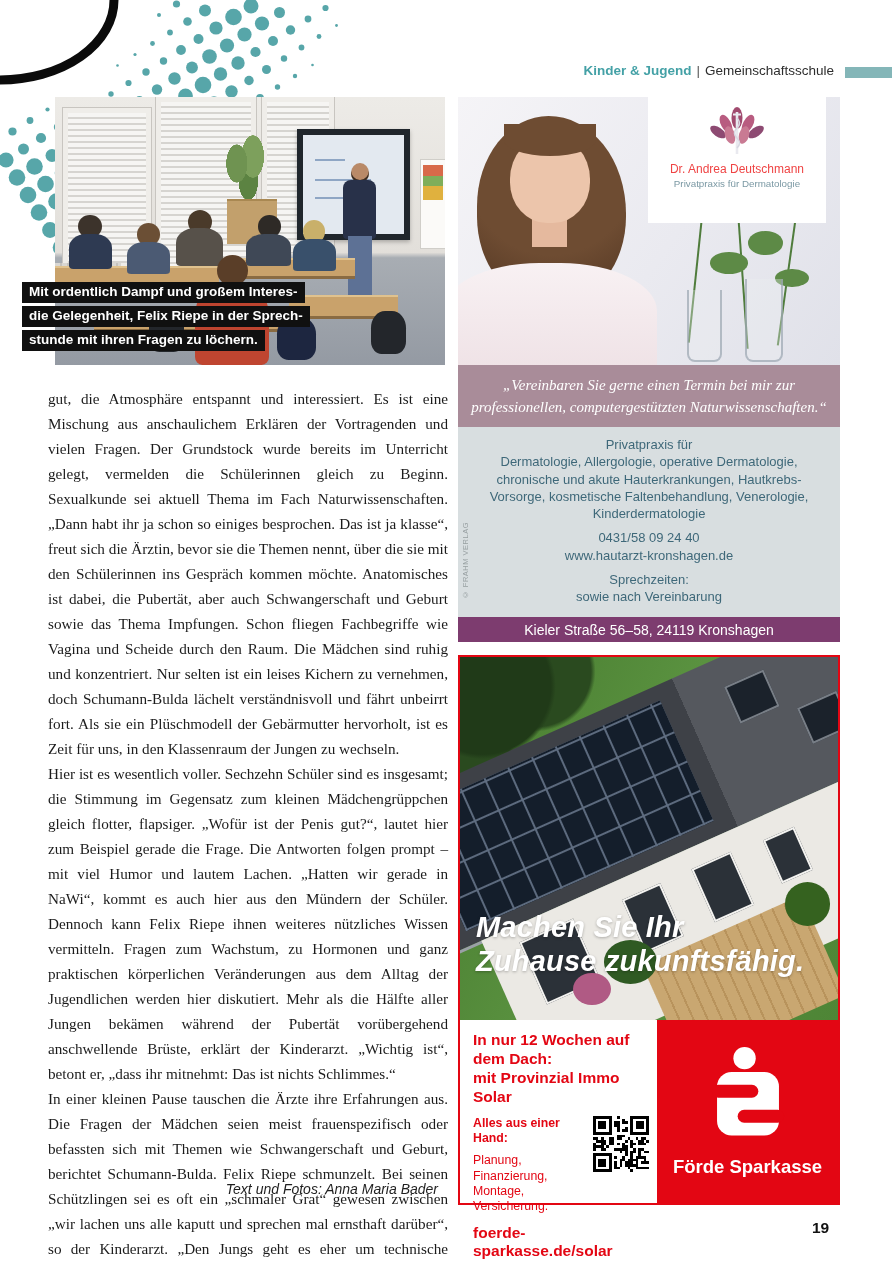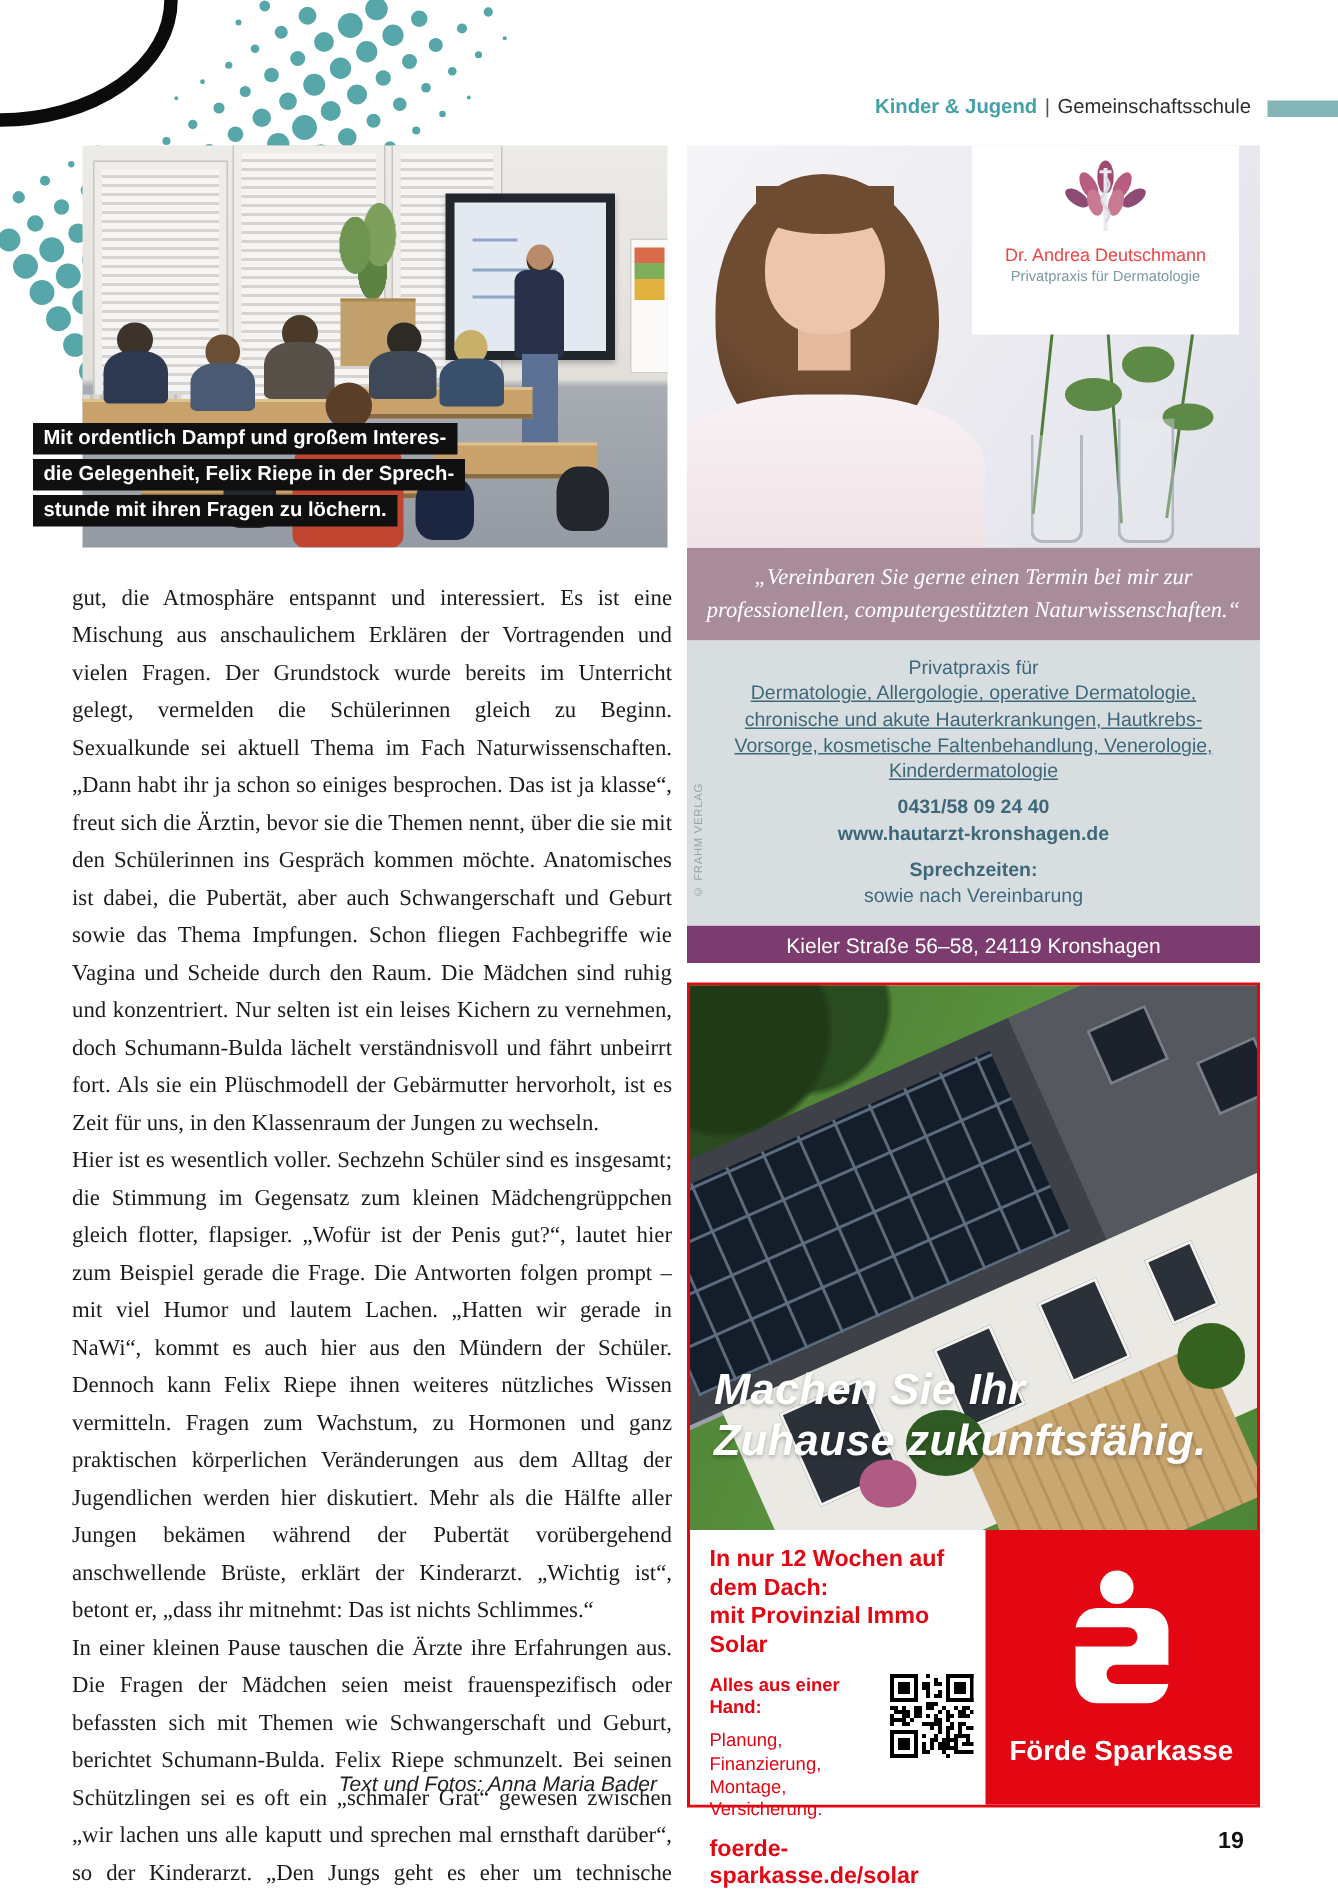--- a/index.html
+++ b/index.html
@@ -83,21 +83,21 @@
   .logo-box{position:absolute;left:190px;top:0;width:178px;height:126px;background:#fff;
             text-align:center;padding-top:5px;box-sizing:border-box;}
   .practice-name{font-size:12px;color:#ef4444;margin-top:2px;}
   .practice-sub{font-size:9.8px;color:#7B99A4;margin-top:2px;}
   .quote{height:62px;background:#A98C99;color:#fff;display:flex;flex-direction:column;
          justify-content:center;text-align:center;font-family:"Liberation Serif","DejaVu Serif",serif;
          font-style:italic;font-size:15px;line-height:1.5;}
   .info{height:190px;background:#D8DEE0;color:#3E6879;text-align:center;font-size:13px;
         line-height:1.33;padding-top:9px;box-sizing:border-box;position:relative;}
   .info .gap{height:7px;}
-  .info-strong{font-weight:bold;}
+  .info-strong{font-weight:normal;}
   .credit{position:absolute;left:3px;top:95px;writing-mode:vertical-rl;transform:rotate(180deg);
           font-size:7.5px;color:#98A0A2;letter-spacing:.5px;}
   .addr{height:25px;background:#7D3C6F;color:#fff;display:flex;align-items:center;
         justify-content:center;font-size:14px;}
 
   
   .solar{left:458px;top:655px;width:382px;height:550px;border:2px solid #E30613;box-sizing:border-box;}
   .solar-photo{position:relative;height:363px;overflow:hidden;
      background:
        radial-gradient(circle at 6% 8%,#203a18 0 14%,transparent 15%),
@@ -395,21 +395,21 @@
         <div class="practice-name">Dr. Andrea Deutschmann</div>
         <div class="practice-sub">Privatpraxis für Dermatologie</div>
       </div>
     </div>
     <div class="quote">
       <span>„Vereinbaren Sie gerne einen Termin bei mir zur</span>
       <span>professionellen, computergestützten Naturwissenschaften.“</span>
     </div>
     <div class="info">
       <div>Privatpraxis für</div>
-      <div style="padding:0 16px;text-decoration:underline;">Dermatologie, Allergologie, operative Dermatologie, chronische und akute Hauterkrankungen, Hautkrebs-Vorsorge, kosmetische Faltenbehandlung, Venerologie, Kinderdermatologie</div>
+      <div style="padding:0 16px;">Dermatologie, Allergologie, operative Dermatologie, chronische und akute Hauterkrankungen, Hautkrebs-Vorsorge, kosmetische Faltenbehandlung, Venerologie, Kinderdermatologie</div>
       <div class="gap"></div>
       <div class="info-strong">0431/58 09 24 40</div>
       <div class="info-strong">www.hautarzt-kronshagen.de</div>
       <div class="gap"></div>
       <div class="info-strong">Sprechzeiten:</div>
       <div>sowie nach Vereinbarung</div>
       <div class="credit">© FRAHM VERLAG</div>
     </div>
     <div class="addr">Kieler Straße 56–58, 24119 Kronshagen</div>
   </div>

